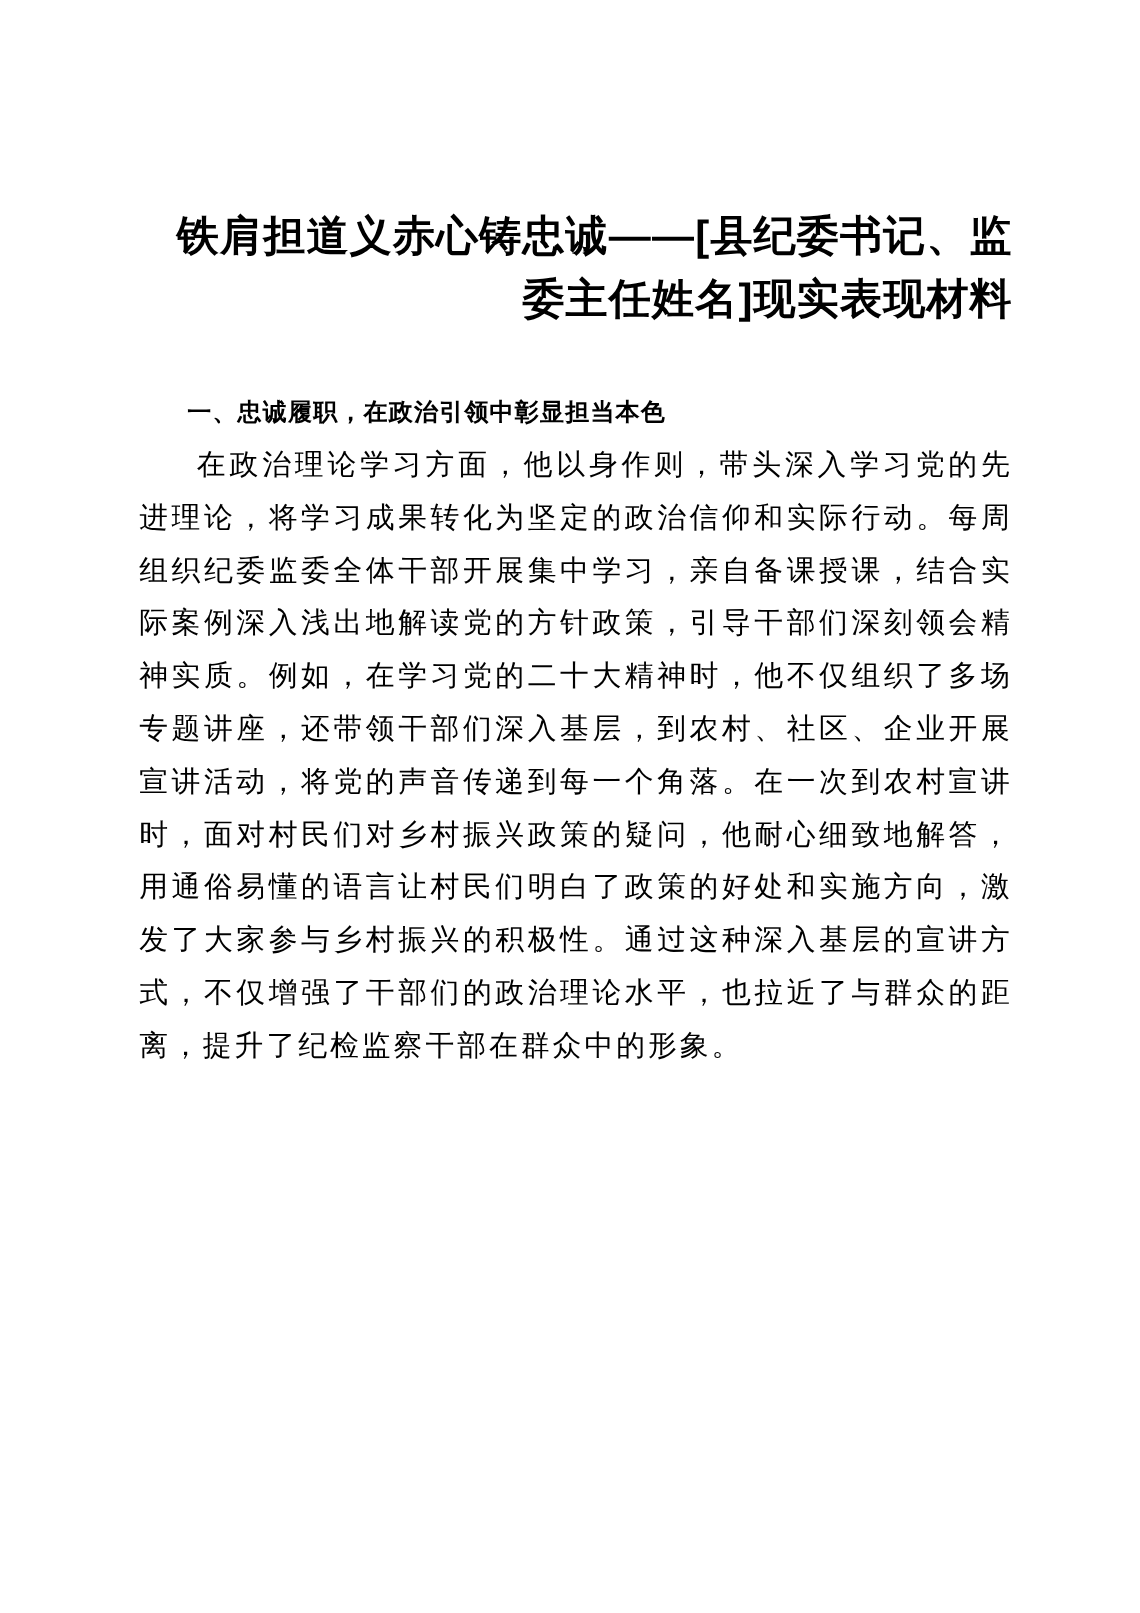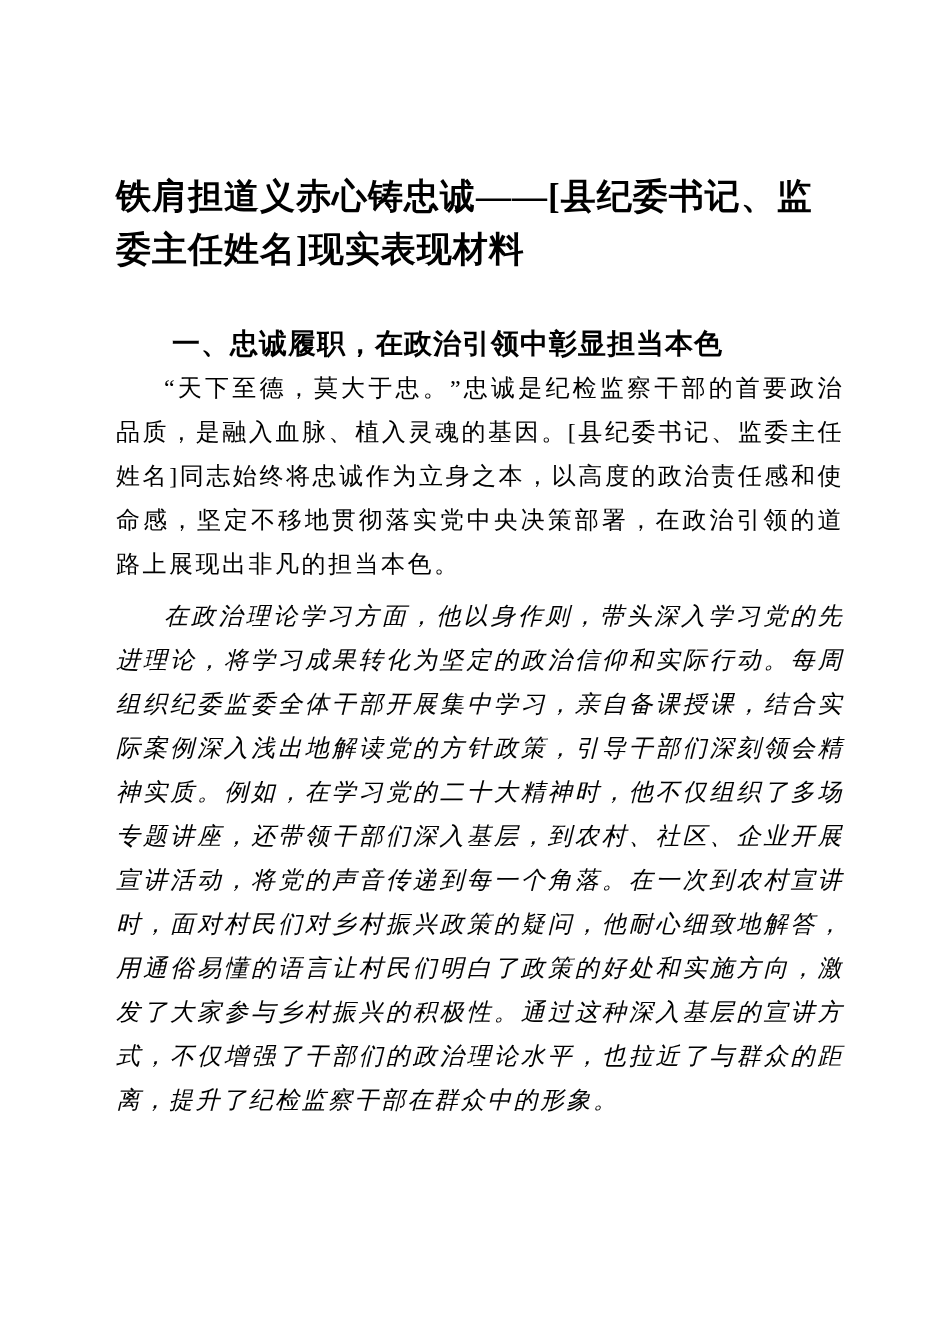--- a/index.html
+++ b/index.html
@@ -16,31 +16,31 @@
   }
   .page {
     box-sizing: border-box;
     width: 950px;
     height: 1344px;
     padding: 170px 106px 0 116px;
     background: #ffffff;
   }
   .doc-title {
     margin: 0 0 46px 0;
-    font-family: Liberation Serif, serif;
+    font-family: Liberation Sans, sans-serif;
     font-size: 35px;
     font-weight: 700;
     line-height: 53px;
-    text-align: left;
+    text-align: right;
     letter-spacing: 1px;
   }
   .section-heading {
     margin: 0;
     font-family: "Liberation Sans", sans-serif;
-    font-size: 28px;
+    font-size: 20px;
     font-weight: 700;
     line-height: 44px;
     text-indent: 2em;
     letter-spacing: 1px;
   }
   .body-para {
     margin: 0;
     font-family: "Liberation Serif", serif;
     font-size: 24px;
     font-weight: 400;
@@ -55,16 +55,15 @@
   }
 </style>
 </head>
 <body>
 
 <div class="page">
   <h1 class="doc-title">铁肩担道义赤心铸忠诚——[县纪委书记、监委主任姓名]现实表现材料</h1>
 
   <h2 class="section-heading">一、忠诚履职，在政治引领中彰显担当本色</h2>
 
-  <p class="body-para">“天下至德，莫大于忠。”忠诚是纪检监察干部的首要政治品质，是融入血脉、植入灵魂的基因。[县纪委书记、监委主任姓名]同志始终将忠诚作为立身之本，以高度的政治责任感和使命感，坚定不移地贯彻落实党中央决策部署，在政治引领的道路上展现出非凡的担当本色。</p>
 
   <p class="body-para">在政治理论学习方面，他以身作则，带头深入学习党的先进理论，将学习成果转化为坚定的政治信仰和实际行动。每周组织纪委监委全体干部开展集中学习，亲自备课授课，结合实际案例深入浅出地解读党的方针政策，引导干部们深刻领会精神实质。例如，在学习党的二十大精神时，他不仅组织了多场专题讲座，还带领干部们深入基层，到农村、社区、企业开展宣讲活动，将党的声音传递到每一个角落。在一次到农村宣讲时，面对村民们对乡村振兴政策的疑问，他耐心细致地解答，用通俗易懂的语言让村民们明白了政策的好处和实施方向，激发了大家参与乡村振兴的积极性。通过这种深入基层的宣讲方式，不仅增强了干部们的政治理论水平，也拉近了与群众的距离，提升了纪检监察干部在群众中的形象。</p>
 </div>
 
 </body></html>

